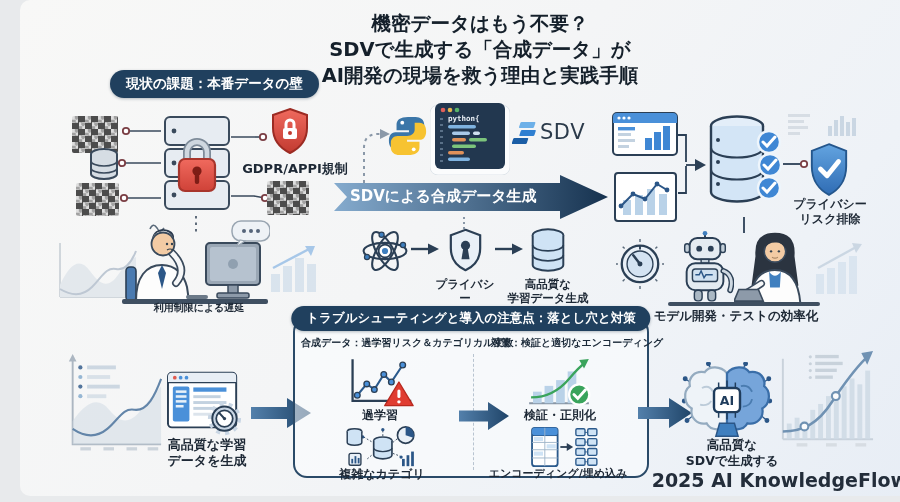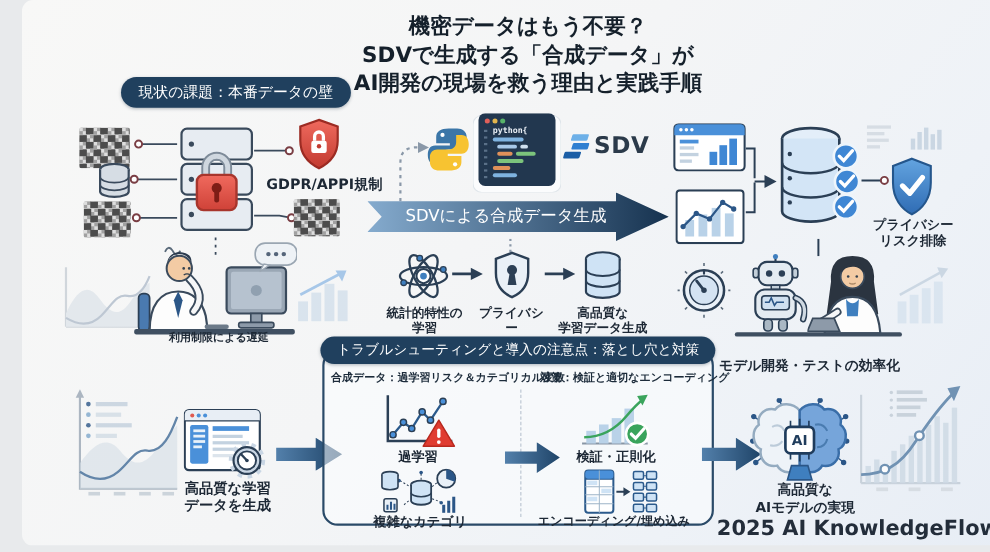--- a/index.html
+++ b/index.html
@@ -4,35 +4,35 @@
 <style>
   html,body{margin:0;padding:0;background:#e8eaec;}
   #stage{
     position:relative;width:900px;height:496px;overflow:hidden;border-radius:10px;
     background:linear-gradient(130deg,#f8f8f7 0%,#f4f5f6 45%,#eef2f7 75%,#e7edf5 100%);
     font-family:"DejaVu Sans","Liberation Sans",sans-serif;color:#1d2835;margin-left:20px;
   }
   .abs{position:absolute;}
   .cap{position:absolute;font-weight:700;color:#1d2835;text-align:center;font-size:12px;line-height:1.25;}
   .pill{
-    position:absolute;background:#20405e;color:#fff;font-weight:400;font-size:13.5px;
+    position:absolute;background:#20405e;color:#fff;font-weight:700;font-size:13.5px;
     padding:5px 16px;border-radius:16px;white-space:nowrap;box-shadow:0 1px 3px rgba(20,40,60,.3);
   }
   .mosaic{
     position:absolute;border-radius:2px;opacity:.92;
     background-image:
       repeating-conic-gradient(#3e3e3e 0% 25%, transparent 0% 50%),
       repeating-conic-gradient(#9a9a9a 0% 25%, #dcdcdc 0% 50%);
     background-size:13px 13px,6.5px 6.5px;
   }
   .title-line{font-size:19.5px;font-weight:800;line-height:26px;color:#15202b;text-align:center;}
-  .banner-text{position:absolute;color:#fff;font-weight:400;font-size:15px;text-align:center;white-space:nowrap;}
+  .banner-text{position:absolute;color:#fff;font-weight:700;font-size:15px;white-space:nowrap;}
   .boxhdr{position:absolute;font-weight:700;font-size:10px;color:#1c2b3a;white-space:nowrap;}
   .deskbar{position:absolute;background:#3f4f61;border-radius:2px;}
-  .sdv-word{position:absolute;font-size:21px;font-weight:700;color:#2b3a4a;letter-spacing:.5px;}
+  .sdv-word{position:absolute;font-size:21px;font-weight:400;color:#2b3a4a;letter-spacing:.5px;}
   .footer{position:absolute;right:12px;bottom:5px;font-size:19px;font-weight:700;color:#232d3a;text-align:center;}
   svg{display:block;}
 </style>
 </head>
 <body>
 
 <div id="stage">
 
   <div class="abs" style="left:200px;top:11px;width:520px;">
     <div class="title-line">機密データはもう不要？</div>
@@ -245,24 +245,20 @@
     <path d="M0,6 H18" stroke="#2b3f55" stroke-width="2.4"></path>
       <path d="M17,0.5 L28,6 L17,11.5 Z" fill="#2b3f55"></path>
   </svg>
 
   <svg class="abs" style="left:510px;top:227px;" width="36" height="47" viewBox="0 0 40 50">
     <ellipse cx="20" cy="8" rx="17" ry="6.5" fill="#cfe3f5" stroke="#2b3f55" stroke-width="2.2"></ellipse>
     <path d="M3,8 v33 a17,6.5 0 0 0 34,0 v-33" fill="#cfe3f5" stroke="#2b3f55" stroke-width="2.2"></path>
     <path d="M3,19 a17,6.5 0 0 0 34,0 M3,30 a17,6.5 0 0 0 34,0" fill="none" stroke="#2b3f55" stroke-width="2"></path>
   </svg>
 
-  <div class="cap" style="left:328px;top:277px;width:76px;font-size:11.5px;">
-    <div>統計的特性の</div>
-    <div>学習</div>
-  </div>
   <div class="cap" style="left:410px;top:277px;width:70px;font-size:11.5px;">
     <div>プライバシー</div>
     <div>保護</div>
   </div>
   <div class="cap" style="left:484px;top:277px;width:88px;font-size:11.5px;">
     <div>高品質な</div>
     <div>学習データ生成</div>
   </div>
 
   <svg class="abs" style="left:592px;top:112px;" width="66" height="44" viewBox="0 0 66 44">
@@ -404,21 +400,21 @@
       <circle cx="46" cy="25" r="1.2" fill="#33404e"></circle>
     <path d="M39,31 q3,2 6,0" stroke="#a86" stroke-width="1.2" fill="none"></path>
     <path d="M16,78 C18,54 28,44 42,44 C56,44 66,54 68,78 Z" fill="#fdfdfd" stroke="#3a4a5c" stroke-width="2"></path>
     <path d="M36,46 Q42,54 48,46 L47,62 H37 Z" fill="#3f7fbf"></path>
     <path d="M28,58 Q16,66 8,70" stroke="#3a4a5c" stroke-width="7.6" fill="none" stroke-linecap="round"></path>
     <path d="M28,58 Q16,66 8,70" stroke="#f6f7f8" stroke-width="4.4" fill="none" stroke-linecap="round"></path>
     <circle cx="7" cy="71" r="3" fill="#f3cba4"></circle>
     <polygon points="0,76 30,76 25,64 5,64" fill="#8d9aa9" stroke="#3a4a5c" stroke-width="1.6"></polygon>
   </svg>
   <div class="deskbar" style="left:648px;top:302px;width:152px;height:4px;"></div>
-  <div class="cap" style="left:632px;top:324px;width:168px;font-size:12.5px;white-space:nowrap;">モデル開発・テストの効率化</div>
+  <div class="cap" style="left:632px;top:308px;width:168px;font-size:12.5px;white-space:nowrap;">モデル開発・テストの効率化</div>
 
   <svg class="abs" style="left:792px;top:238px;opacity:.35;" width="56" height="60" viewBox="0 0 56 60">
     <g fill="#b9cfe4">
         <rect x="4" y="36" width="8" height="20"></rect>
         <rect x="15" y="30" width="8" height="26"></rect>
         <rect x="26" y="24" width="8" height="32"></rect>
         <rect x="37" y="18" width="8" height="38"></rect>
       </g>
     <path d="M6,30 L46,8" stroke="#8fa8c0" stroke-width="2.4" fill="none"></path>
     <path d="M40,5 L50,6 L44,15 Z" fill="#8fa8c0"></path>
@@ -631,21 +627,21 @@
     <path d="M62,26 q8,-2 12,6 M64,48 q8,0 10,-8" stroke="#4a7cb0" stroke-width="2" fill="none"></path>
     <g stroke="#1f3c5c" stroke-width="1.6">
       <path d="M38,22 v6 M47,20 v8 M56,22 v6 M38,54 v6 M47,54 v8 M56,54 v6"></path>
     </g>
     <rect x="33" y="28" width="28" height="26" rx="5" fill="#fff" stroke="#1f3c5c" stroke-width="2.6"></rect>
     <text x="47" y="46" text-anchor="middle" font-size="13.5" font-weight="bold" fill="#1f3c5c">AI</text>
     <polygon points="39,66 55,66 59,80 35,80" fill="#3f7fbf" stroke="#2b5687" stroke-width="1.6"></polygon>
   </svg>
   <div class="cap" style="left:660px;top:437px;width:104px;font-size:12.5px;">
     <div>高品質な</div>
-    <div>AIモデルの実現</div>
+    <div>SDVで生成する</div>
   </div>
 
   <svg class="abs" style="left:755px;top:349px;opacity:.85;" width="102" height="104" viewBox="0 0 104 106">
     <g fill="#c3cdd7">
       <circle cx="36" cy="8" r="1.6"></circle>
         <rect x="41" y="6" width="24" height="3.4"></rect>
       <circle cx="36" cy="15" r="1.6"></circle>
         <rect x="41" y="13" width="28" height="3.4"></rect>
       <circle cx="36" cy="22" r="1.6"></circle>
         <rect x="41" y="20" width="22" height="3.4"></rect>

